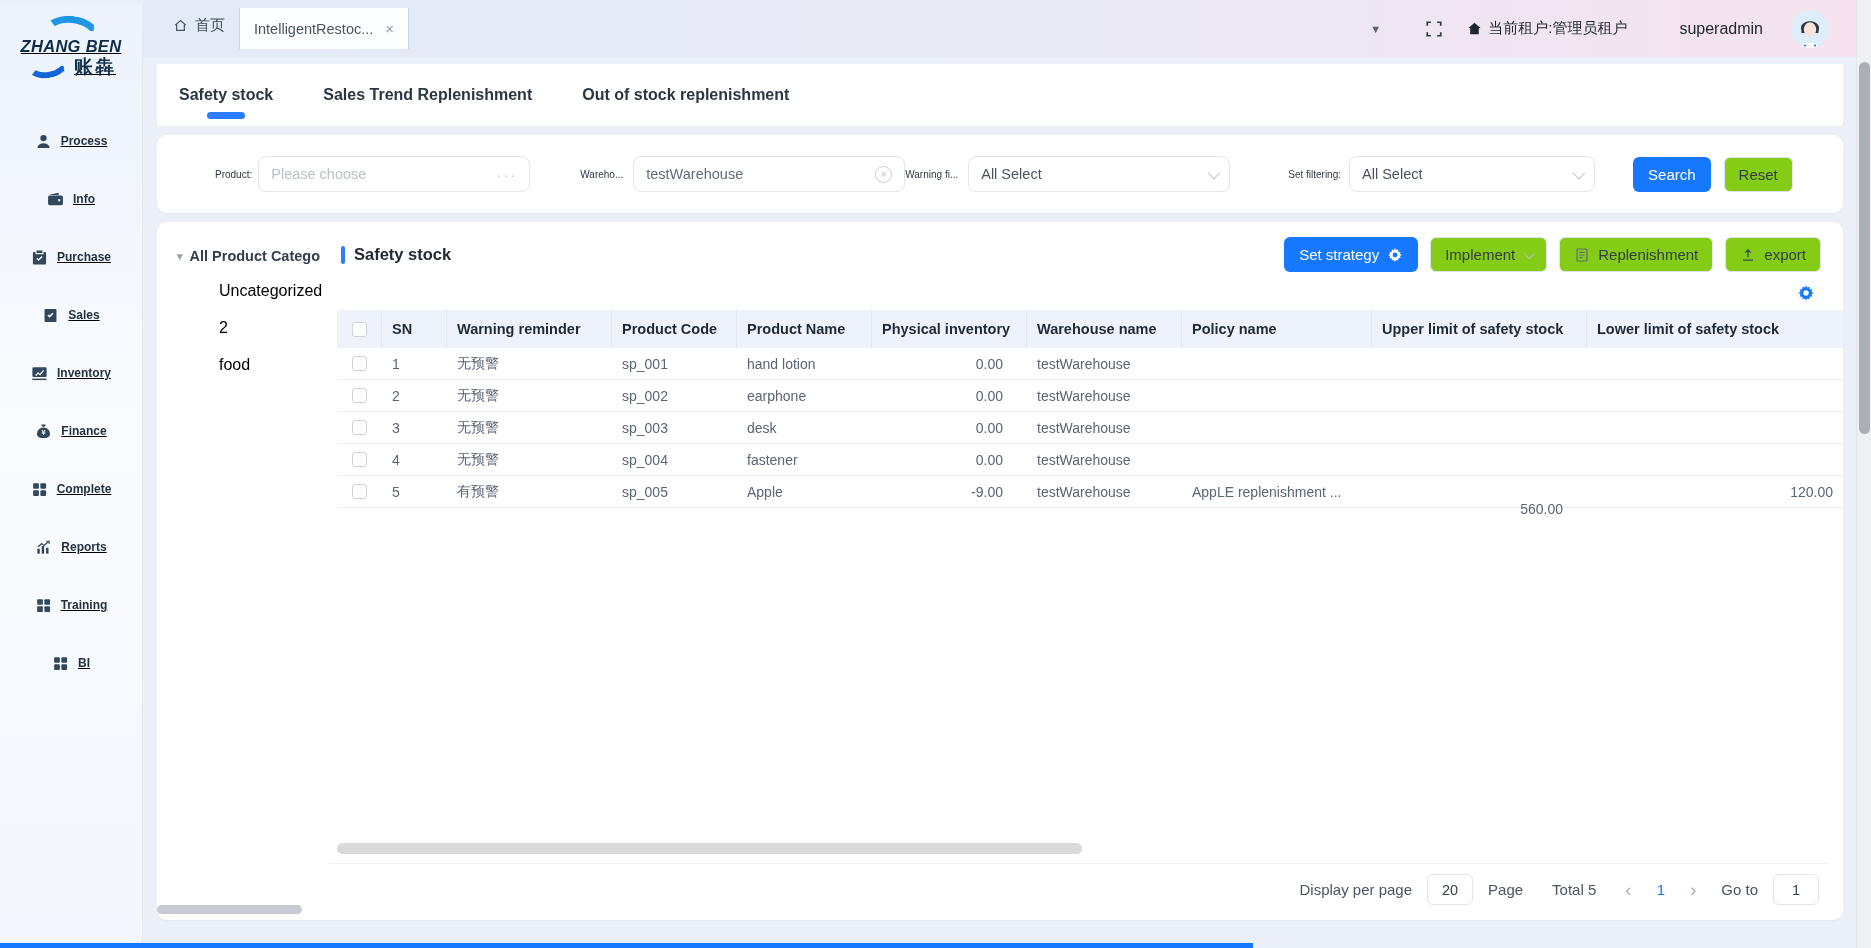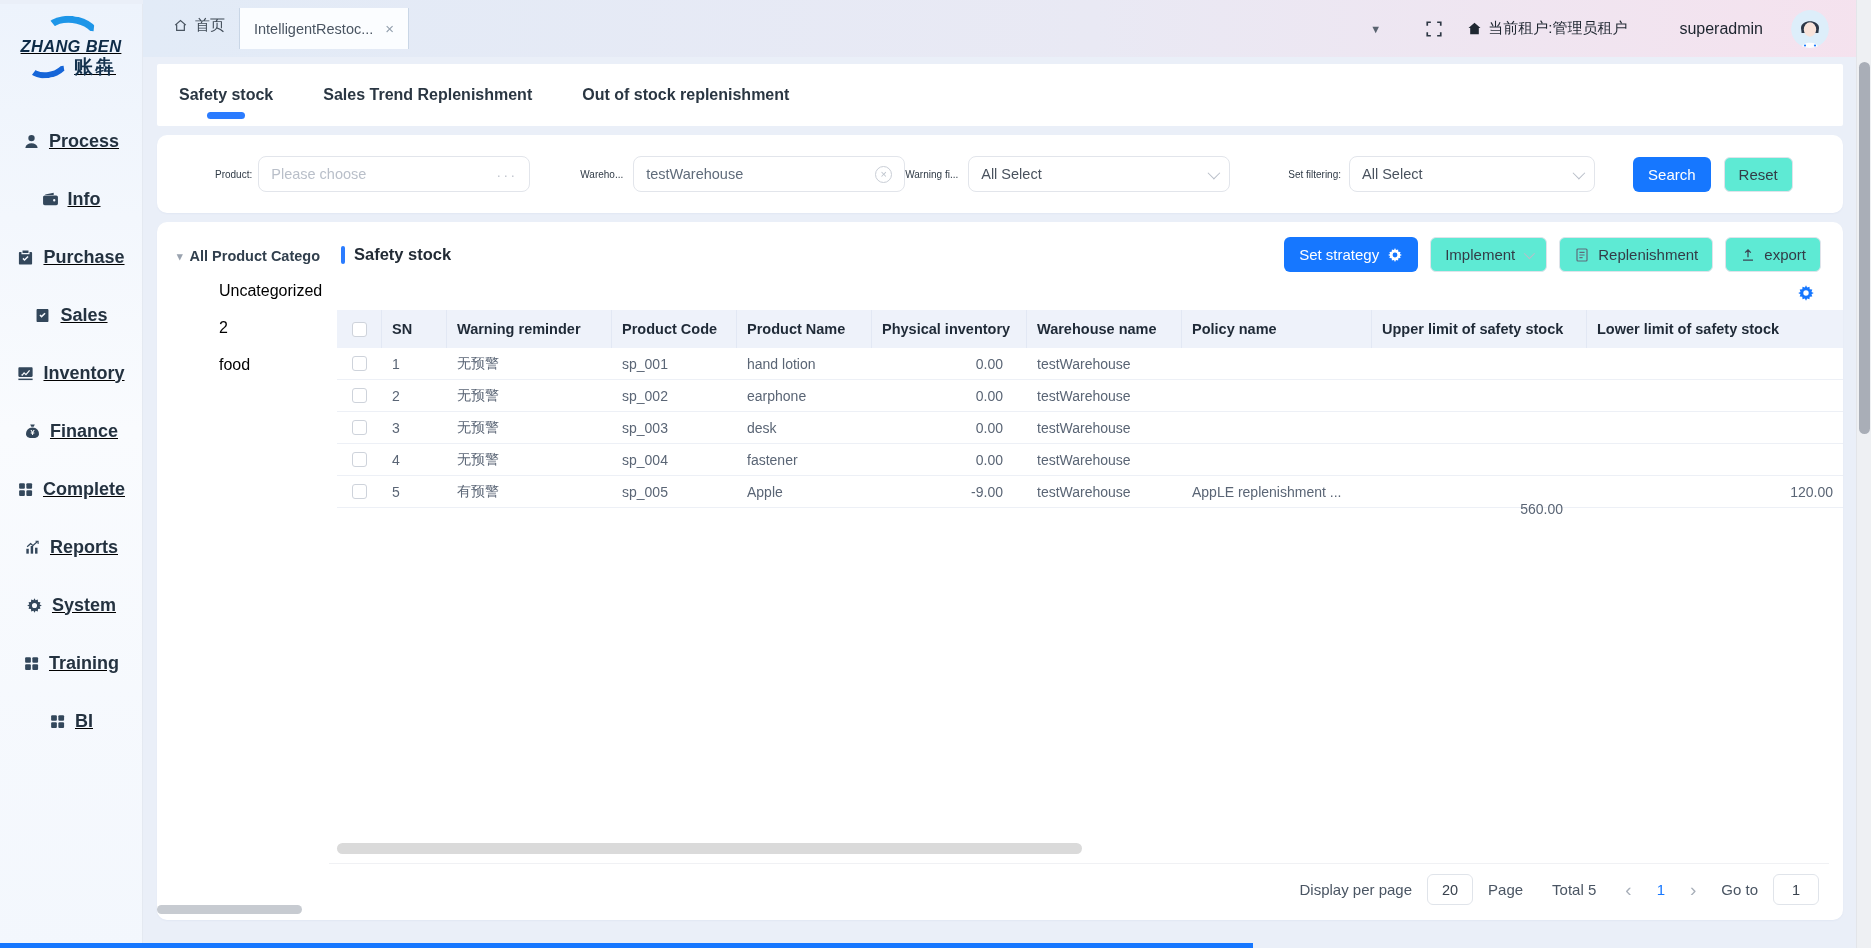--- a/index.html
+++ b/index.html
@@ -24,21 +24,21 @@
   .logo-row { display:flex; align-items:center; justify-content:center; gap:4px; margin-top:-2px; }
   .logo-arc-bottom { width:44px; height:16px; margin-top:6px;
     border:6px solid transparent; border-bottom:6px solid #1565d8;
     border-radius:50% / 0 0 100% 100%; transform:rotate(-8deg); }
   .logo-cn { font-size:19px; font-weight:800; color:#14324e; letter-spacing:2px; }
 
   .nav { margin-top:32px; display:flex; flex-direction:column; }
   .nav-item { height:58px; display:flex; align-items:center; justify-content:center; gap:9px; cursor:pointer; }
   .nav-icon { width:17px; height:17px; color:#33475b; flex:0 0 auto; }
   .nav-icon svg { width:100%; height:100%; display:block; }
-  .nav-label { font-weight:bold; font-size:18px; color:#243240; }
+  .nav-label { font-weight:bold; font-size:12px; color:#243240; }
 
   
   .topbar {
     position:absolute; left:143px; top:0; width:1728px; height:57px;
     background:linear-gradient(90deg,#e2ebf7 0%,#e9e9f4 55%,#f5e2ee 100%);
   }
   .crumb-home { position:absolute; left:30px; top:16px; display:flex; align-items:center; gap:7px;
     color:#3f4a56; font-size:15px; cursor:pointer; }
   .crumb-home .ticon { width:15px; height:15px; color:#4a5561; }
   .tab-chip { position:absolute; left:96px; top:8px; height:41px; padding:0 14px;
@@ -72,21 +72,21 @@
   .f-input::placeholder { color:#b9bfc9; }
   .suffix-dots { color:#c4c9d1; font-size:15px; letter-spacing:2px; }
   .clear-ic { width:17px; height:17px; border:1px solid #c9ced6; border-radius:50%;
     color:#bdc3cc; font-size:11px; line-height:15px; text-align:center; cursor:pointer; flex:0 0 auto; }
   .sel-value { color:#49525e; flex:1; }
   .chev { width:9px; height:9px; border-right:1.6px solid #b8bec8; border-bottom:1.6px solid #b8bec8;
     transform:rotate(45deg) translateY(-2px); flex:0 0 auto; }
   .btn { height:35px; border-radius:6px; font-size:15px; display:flex; align-items:center;
     justify-content:center; cursor:pointer; font-family:"Liberation Sans", sans-serif; }
   .btn-primary { background:#1677ff; color:#fff; border:none; padding:0 15px; }
-  .btn-plain { background:#5eead4; color:#333c47; border:1px solid #dfe3ea; padding:0 14px;text-align:right; }
+  .btn-plain { background:#84cc16; color:#333c47; border:1px solid #dfe3ea; padding:0 14px;text-align:right; }
 
   
   .main-card { top:222px; height:698px; border-radius:10px; overflow:hidden; box-shadow:0 1px 2px rgba(30,60,120,.04); }
 
   .tree { position:absolute; left:0; top:0; width:178px; height:100%; padding:26px 0 0 20px; }
   .tree-root { display:flex; align-items:center; gap:7px; font-size:14.5px; font-weight:600; color:#32404e; cursor:pointer; white-space:nowrap; }
   .tree-caret { color:#9aa3af; font-size:11px; }
   .tree-children { margin:18px 0 0 42px; display:flex; flex-direction:column; gap:19px; }
   .tree-item { font-size:16px; color:#000000; cursor:pointer; }
 
@@ -239,28 +239,20 @@
             <rect x="2.2" y="9.2" width="2.3" height="4.6"></rect>
             <rect x="6.3" y="6.6" width="2.3" height="7.2"></rect>
             <rect x="10.4" y="8.2" width="2.3" height="5.6"></rect>
             <path d="M2.6 6.8 6.2 3.6l2.2 1.7 3.4-3 .8.9-4.1 3.7-2.2-1.7-3 2.6z"></path>
             <path d="M10.8 1.6h3v3l-1.1-.1-.1-1.7-1.7-.1z"></path>
           </svg>
         </span>
         <span class="nav-label">Reports</span>
       </div>
 
-      <div class="nav-item">
-        <span class="nav-icon">
-          <svg viewBox="0 0 16 16" fill="currentColor" style="width: 100%; height: 100%; display: block;">
-            <path fill-rule="evenodd" d="M8 1.1l1 2 2.1-.7.2 2.3 2.3.2-.7 2.1 2 1-2 1 .7 2.1-2.3.2-.2 2.3-2.1-.7-1 2-1-2-2.1.7-.2-2.3-2.3-.2.7-2.1-2-1 2-1-.7-2.1 2.3-.2.2-2.3 2.1.7zM8 5.6a2.4 2.4 0 1 0 0 4.8 2.4 2.4 0 0 0 0-4.8z"></path>
-          </svg>
-        </span>
-        <span class="nav-label">System</span>
-      </div>
 
       <div class="nav-item">
         <span class="nav-icon">
           <svg viewBox="0 0 16 16" fill="currentColor" style="width: 100%; height: 100%; display: block;">
             <rect x="2" y="2" width="5.4" height="5.4" rx="1"></rect>
             <rect x="8.8" y="2" width="5.4" height="5.4" rx="1"></rect>
             <rect x="2" y="8.8" width="5.4" height="5.4" rx="1"></rect>
             <rect x="8.8" y="8.8" width="5.4" height="5.4" rx="1"></rect>
           </svg>
         </span>

